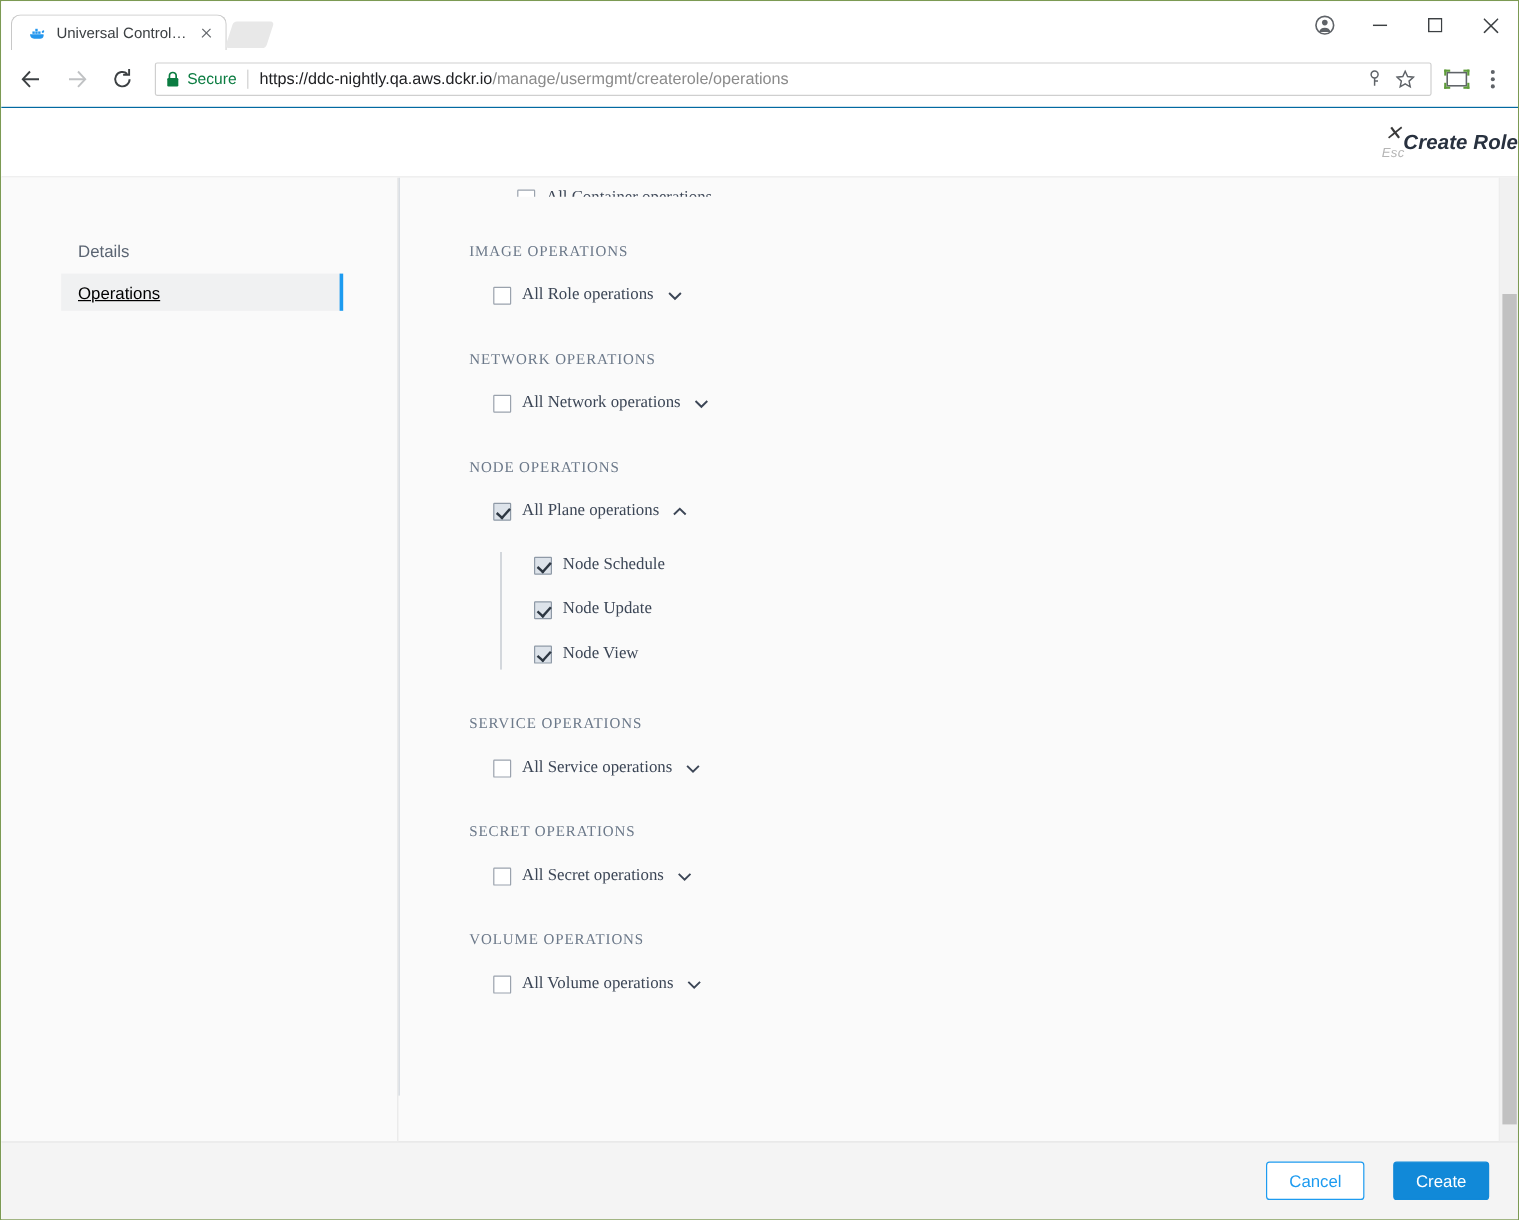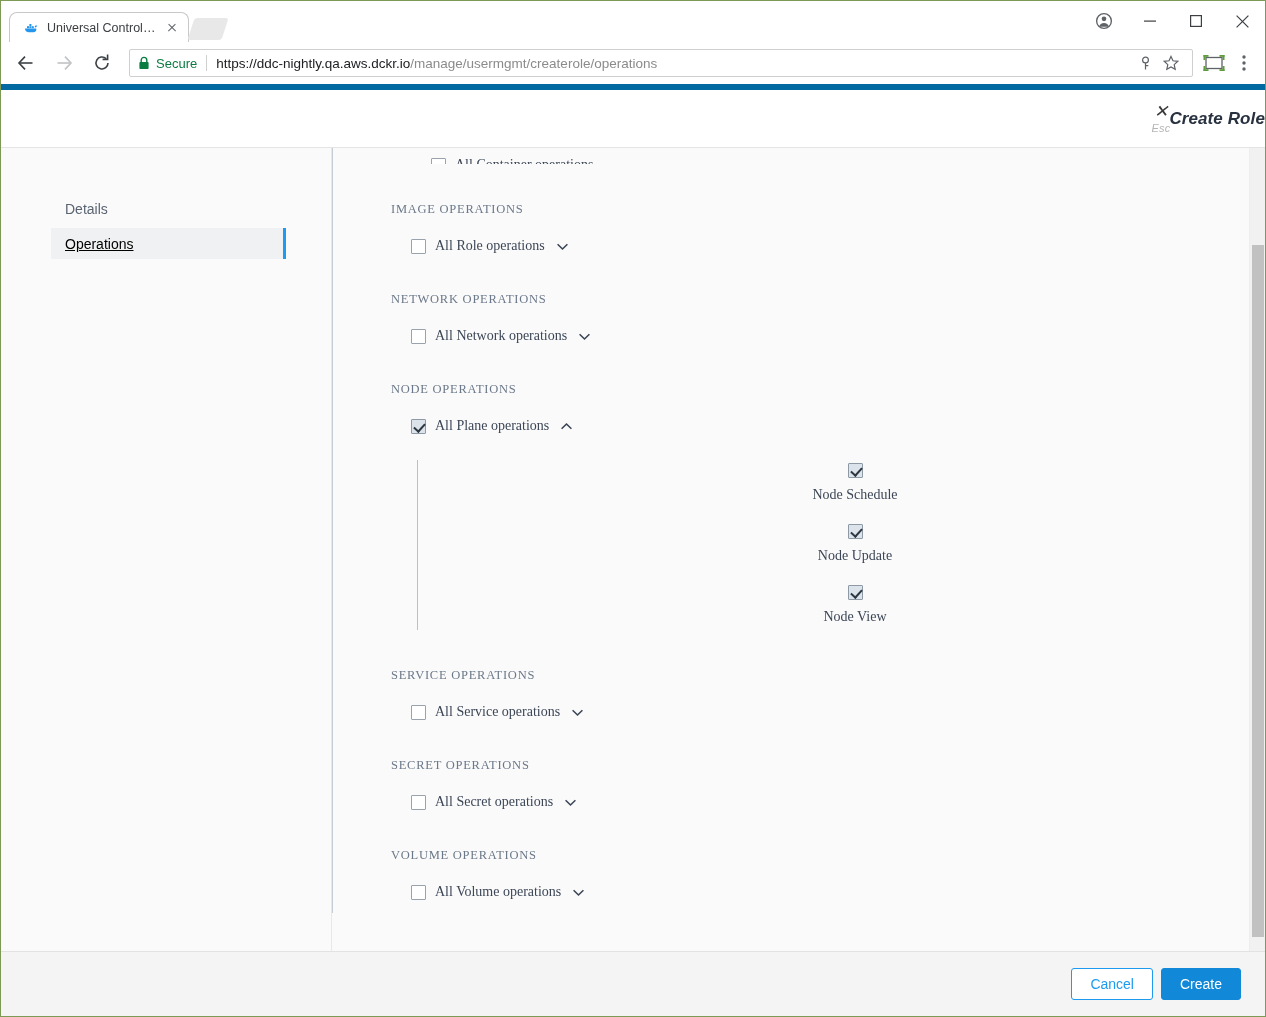--- a/index.html
+++ b/index.html
@@ -48,21 +48,21 @@
 
   .win-controls { position: absolute; right: 0; top: 0; display: flex; height: 40px; }
   .win-btn {
     width: 46px; height: 40px; display: flex; align-items: center; justify-content: center;
     cursor: pointer;
   }
   .win-btn svg { display: block; }
 
   .toolbar {
     flex: 0 0 48px; height: 48px; background: #fff;
-    border-bottom: 6px solid #0369a1;
+    border-bottom: 1px solid #0369a1;
     display: flex; align-items: center; padding: 0 6px;
     position: relative;
   }
   .nav-btn {
     width: 30px; height: 30px; margin: 0 4px;
     display: flex; align-items: center; justify-content: center;
     cursor: pointer;
   }
   .omnibox {
     flex: 1 1 auto; height: 28px; margin: 0 6px 0 8px;
@@ -157,38 +157,38 @@
     border: solid #2d3742; border-width: 0 2px 2px 0;
     transform: rotate(42deg);
   }
   .chev { width: 13px; height: 13px; display:inline-flex; align-items:center; justify-content:center; margin-left: 2px; }
   .chev svg { display: block; }
 
   .subgroup {
     margin-left: 26px; margin-top: 26px; padding-left: 27px;
     border-left: 1px solid #b9c0c9; padding-top: 3px; padding-bottom: 5px;
   }
-  .subgroup .opt-row { margin-left: 0; margin-top: 0; margin-bottom: 21px; flex-direction: column; }
+  .subgroup .opt-row { margin-left: 0; margin-top: 0; margin-bottom: 21px; }
   .subgroup .opt-row:last-child { margin-bottom: 0; }
 
   
   .vscroll {
     position: absolute; right: 0; top: 0; bottom: 0; width: 16px;
     background: #f1f1f1; border-left: 1px solid #ededed;
   }
   .vthumb {
     position: absolute; left: 2px; width: 12px; top: 97px; height: 692px;
     background: #c1c1c1; border-radius: 0px;
   }
 
   .footer {
     flex: 0 0 65px; height: 65px; background: #f4f4f4;
     border-top: 1px solid #e2e2e2;
     display: flex; align-items: center; justify-content: flex-end;
-    padding-right: 24px; gap: 8px;
+    padding-right: 24px; gap: 24px;
   }
   .btn {
     height: 32px; min-width: 70px; padding: 0 18px;
     font-size: 14px; border-radius: 3px; cursor: pointer;
     display: flex; align-items: center; justify-content: center;
   }
   .btn-secondary { background: #fff; border: 1px solid #1d9bf0; color: #1d9bf0; }
   .btn-primary { background: #1189d8; border: 1px solid #1189d8; color: #fff; text-align: center; }
 </style>
 </head>

